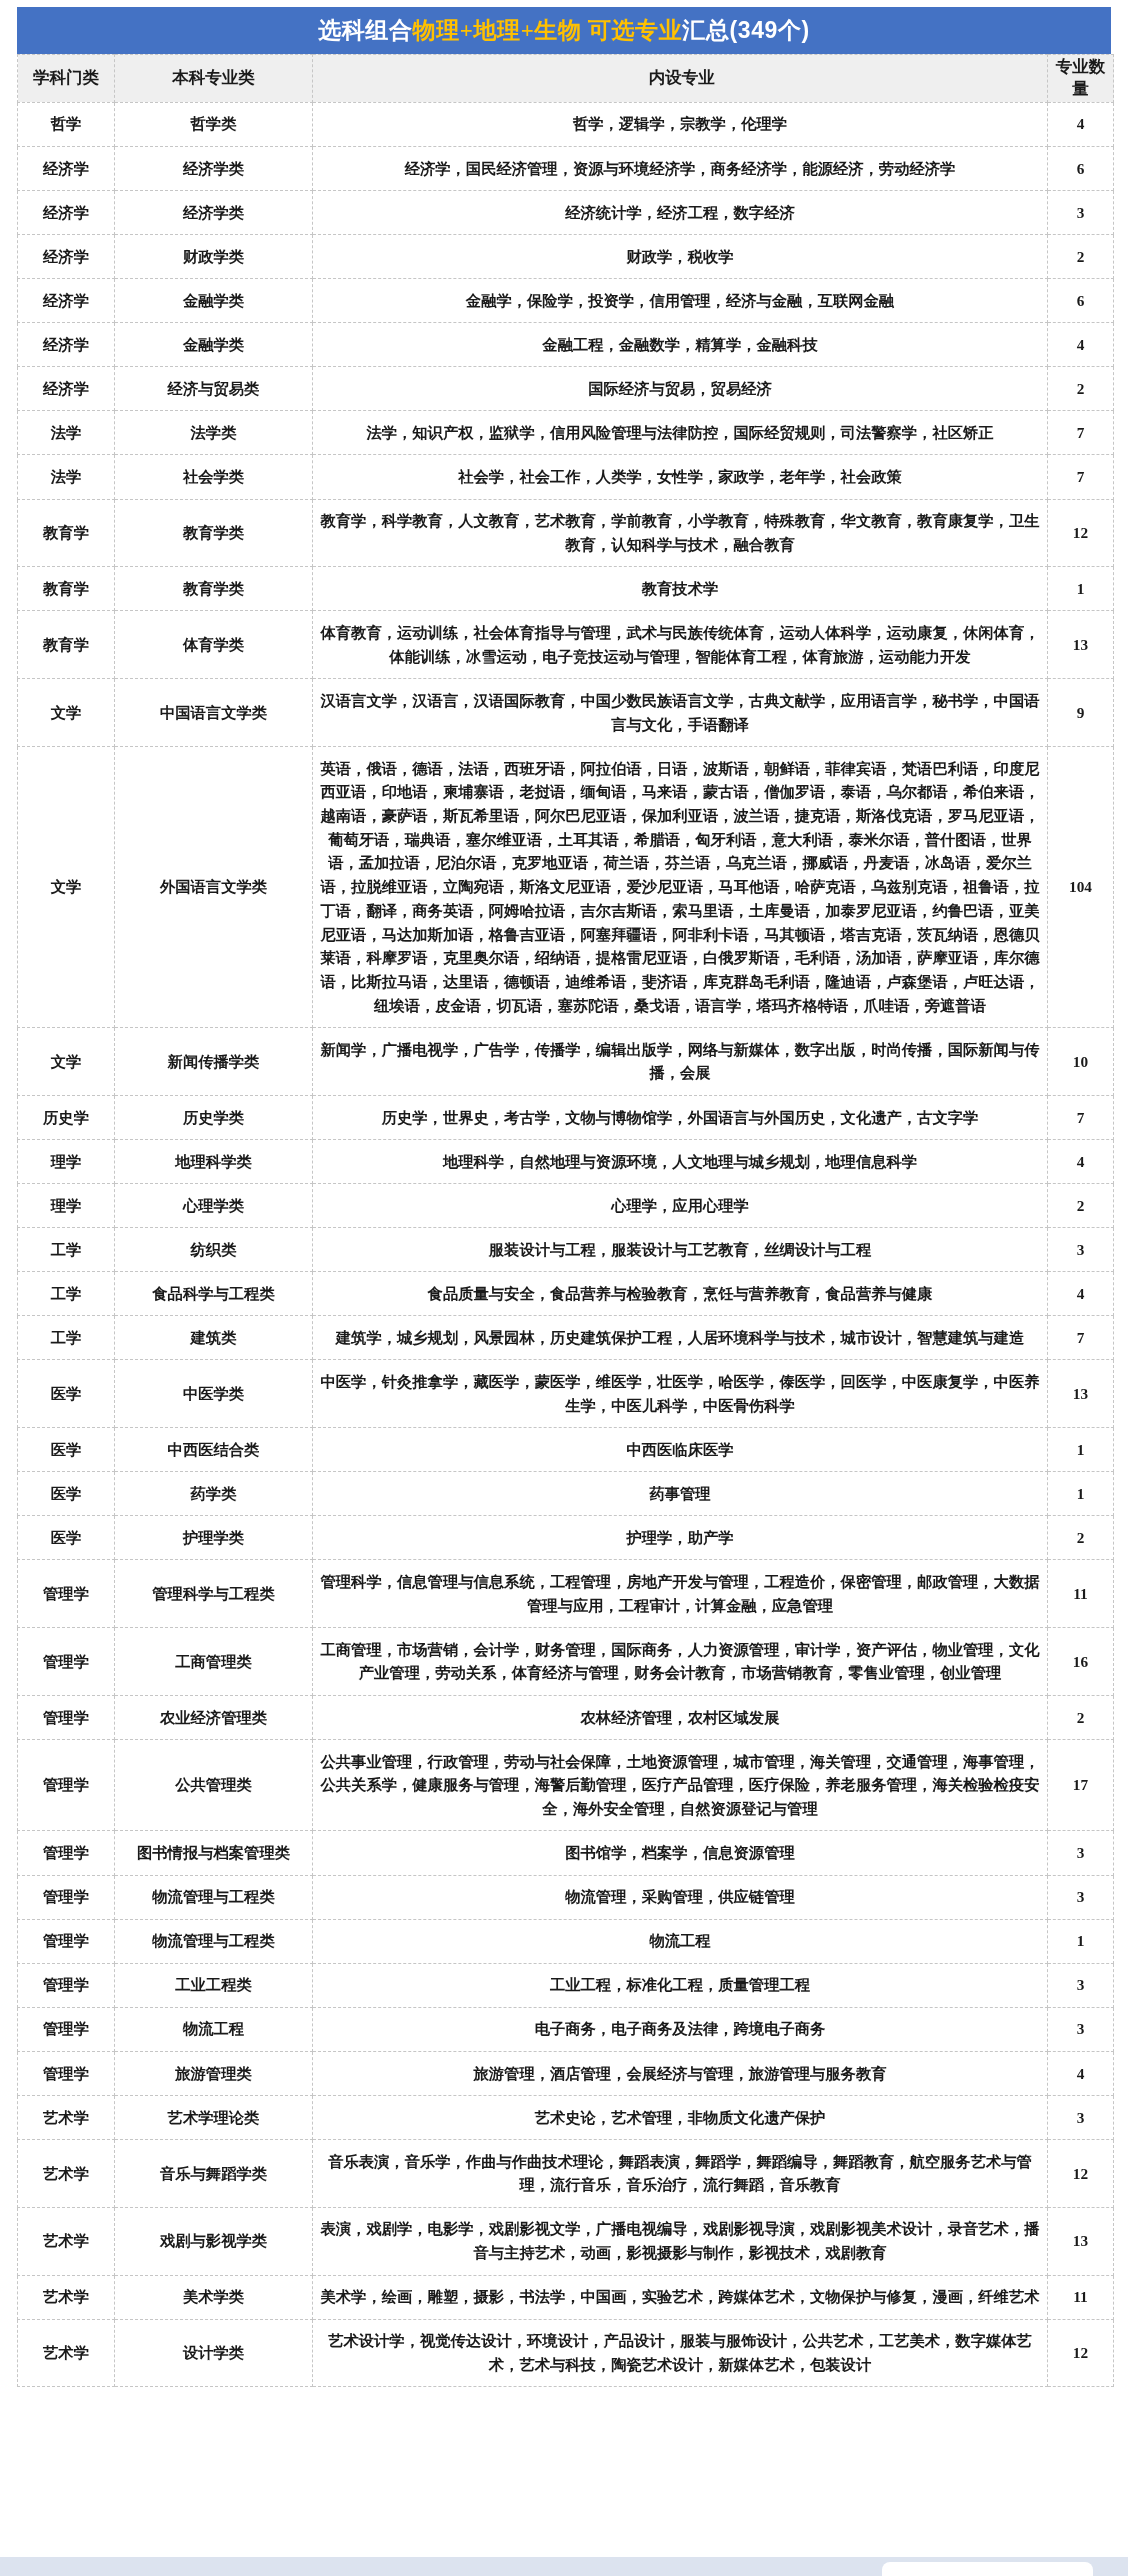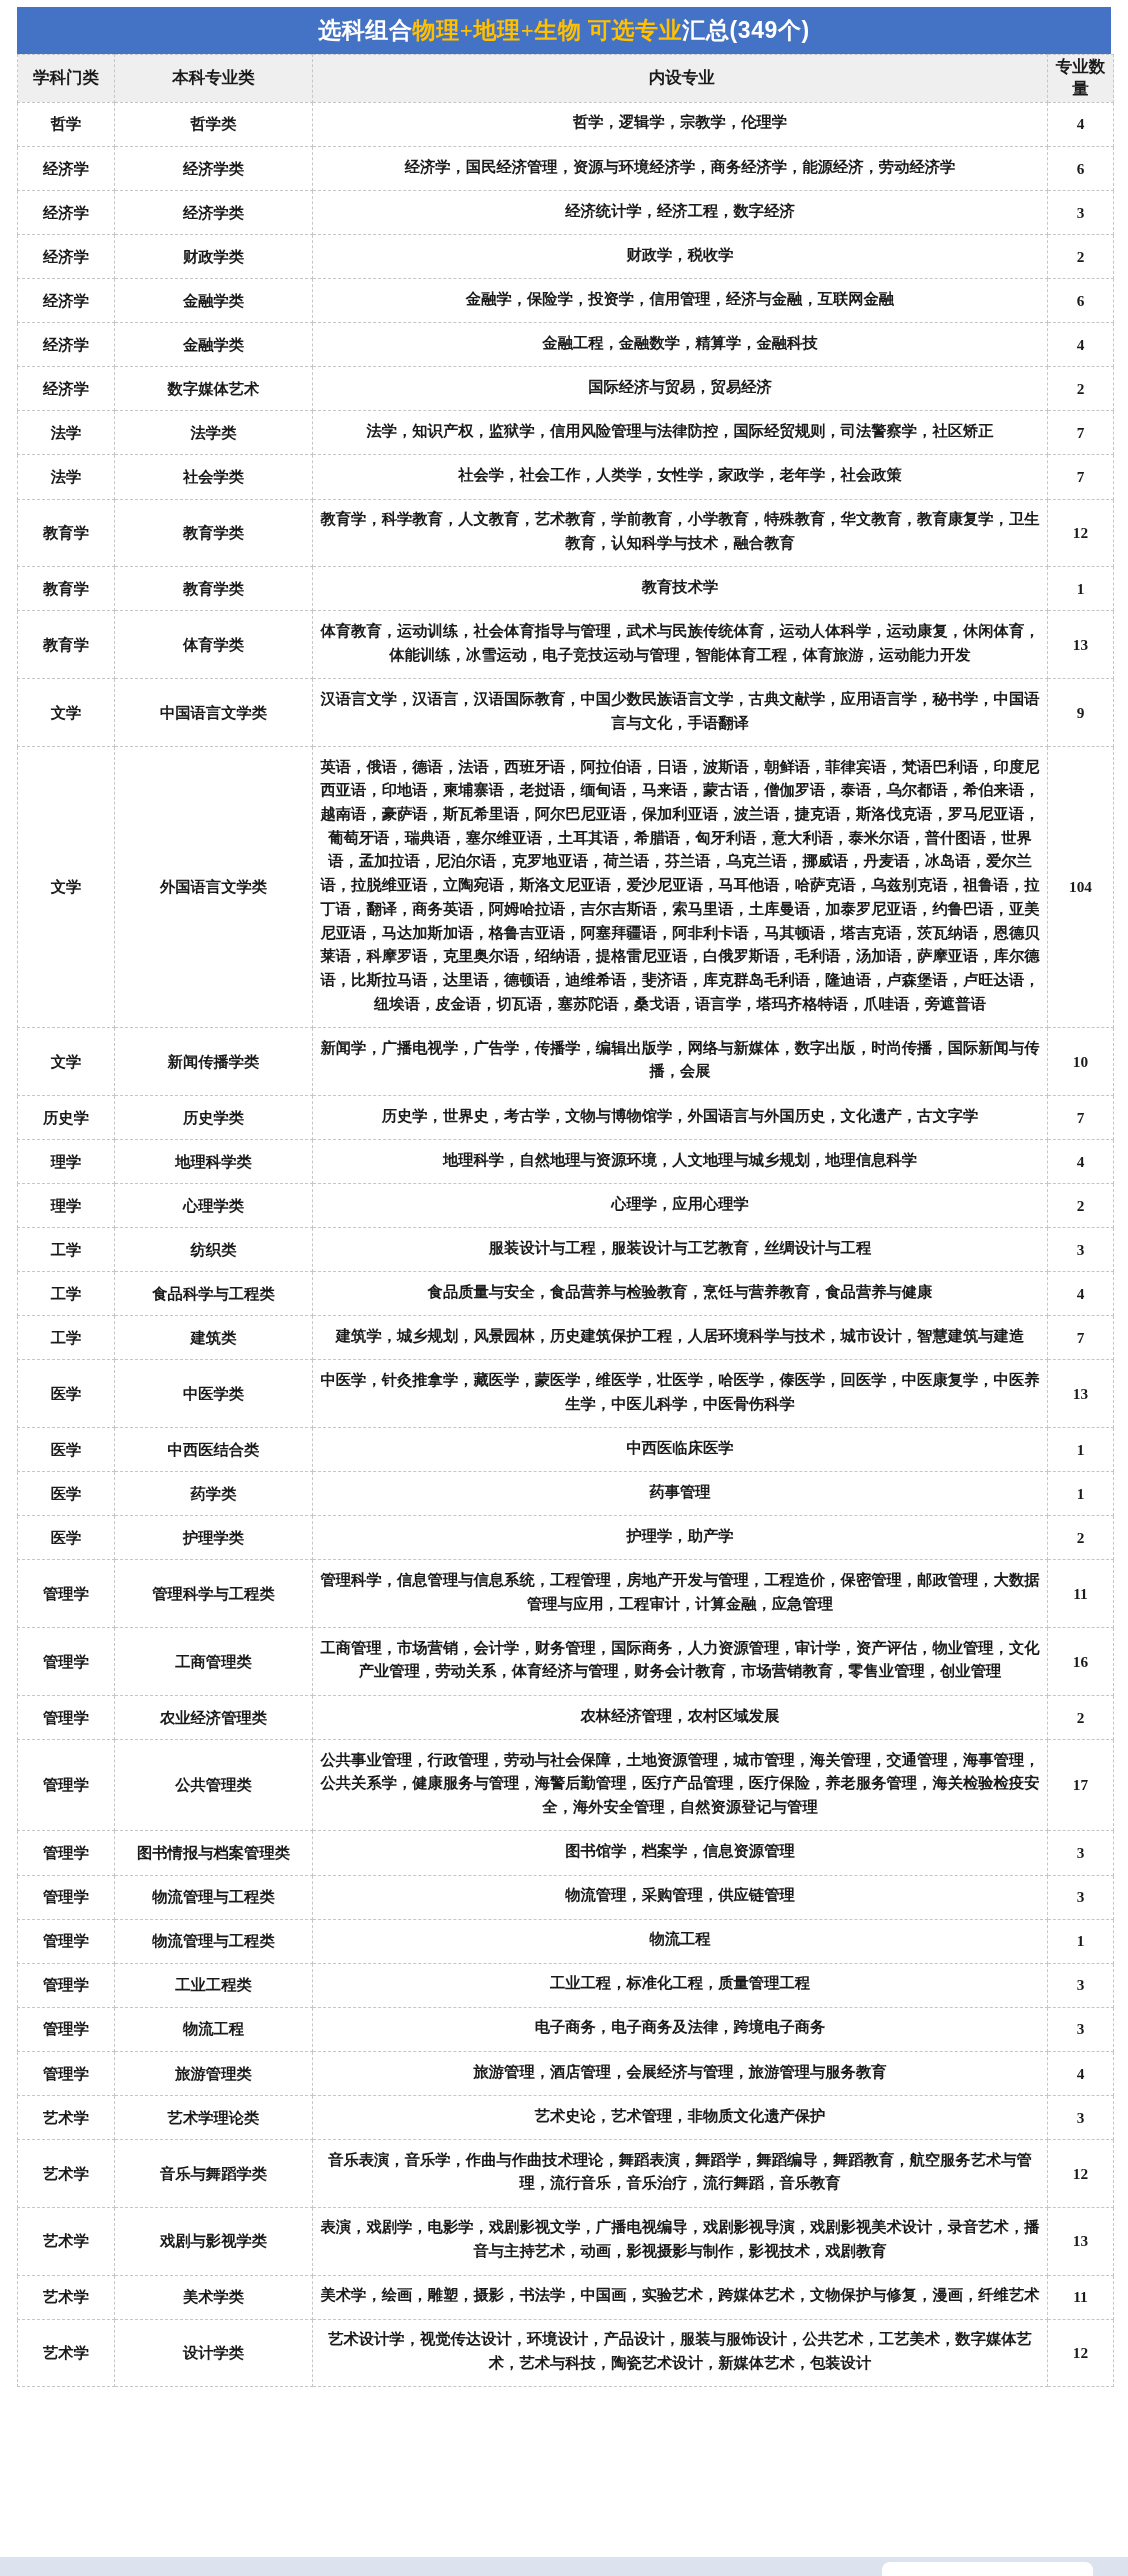--- a/index.html
+++ b/index.html
@@ -58,21 +58,20 @@
     font-weight: bold;
     line-height: 1.55;
     padding: 9.7px 3.4px;
     text-align: center;
     vertical-align: middle;
   }
   td.cell-majors {
     text-align: left;
     padding-left: 6.8px;
     padding-right: 9px;
-    font-family: Liberation Mono, monospace;
   }
   td.cell-count {
     font-family: "Liberation Serif", serif;
     font-weight: normal;
     font-size: 16.5px;
   }
   .footer-strip {
     margin-top: 1.1px;
     height: 19.3px;
     background: #dce3ef;
@@ -145,21 +144,21 @@
         <td class="cell-count">6</td>
       </tr>
           <tr>
         <td class="cell-category">经济学</td>
         <td class="cell-class">金融学类</td>
         <td class="cell-majors">金融工程，金融数学，精算学，金融科技</td>
         <td class="cell-count">4</td>
       </tr>
           <tr>
         <td class="cell-category">经济学</td>
-        <td class="cell-class">数字媒体艺术</td>
+        <td class="cell-class">经济与贸易类</td>
         <td class="cell-majors">国际经济与贸易，贸易经济</td>
         <td class="cell-count">2</td>
       </tr>
           <tr>
         <td class="cell-category">法学</td>
         <td class="cell-class">法学类</td>
         <td class="cell-majors">法学，知识产权，监狱学，信用风险管理与法律防控，国际经贸规则，司法警察学，社区矫正</td>
         <td class="cell-count">7</td>
       </tr>
           <tr>

